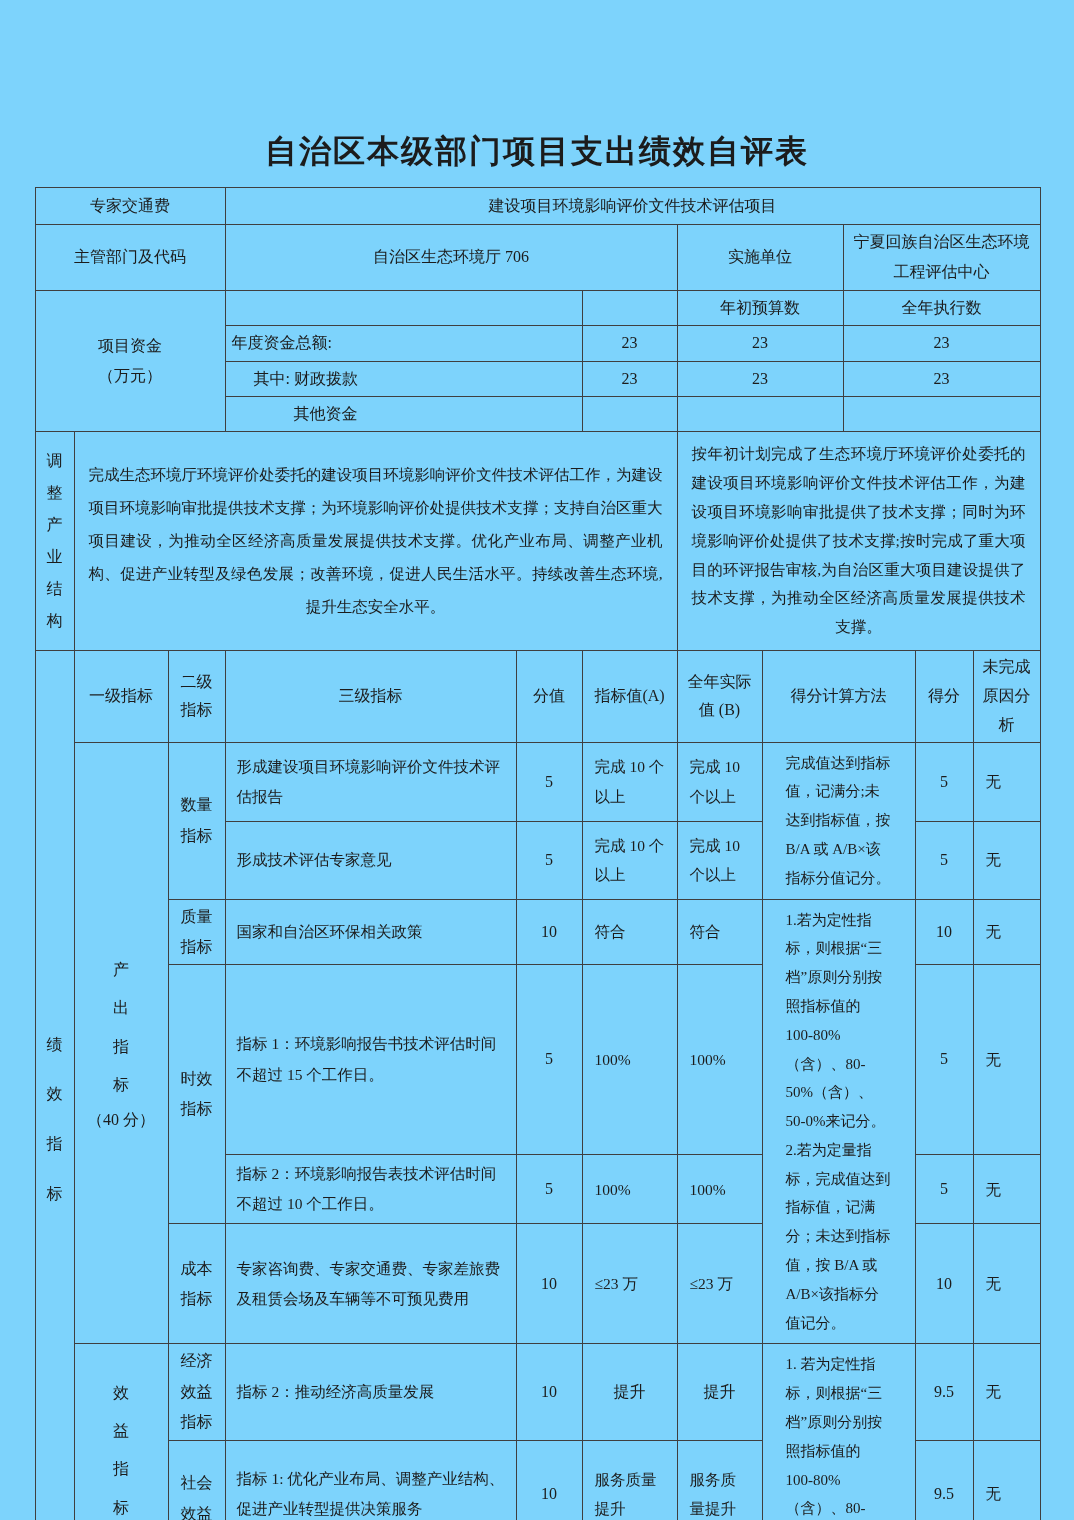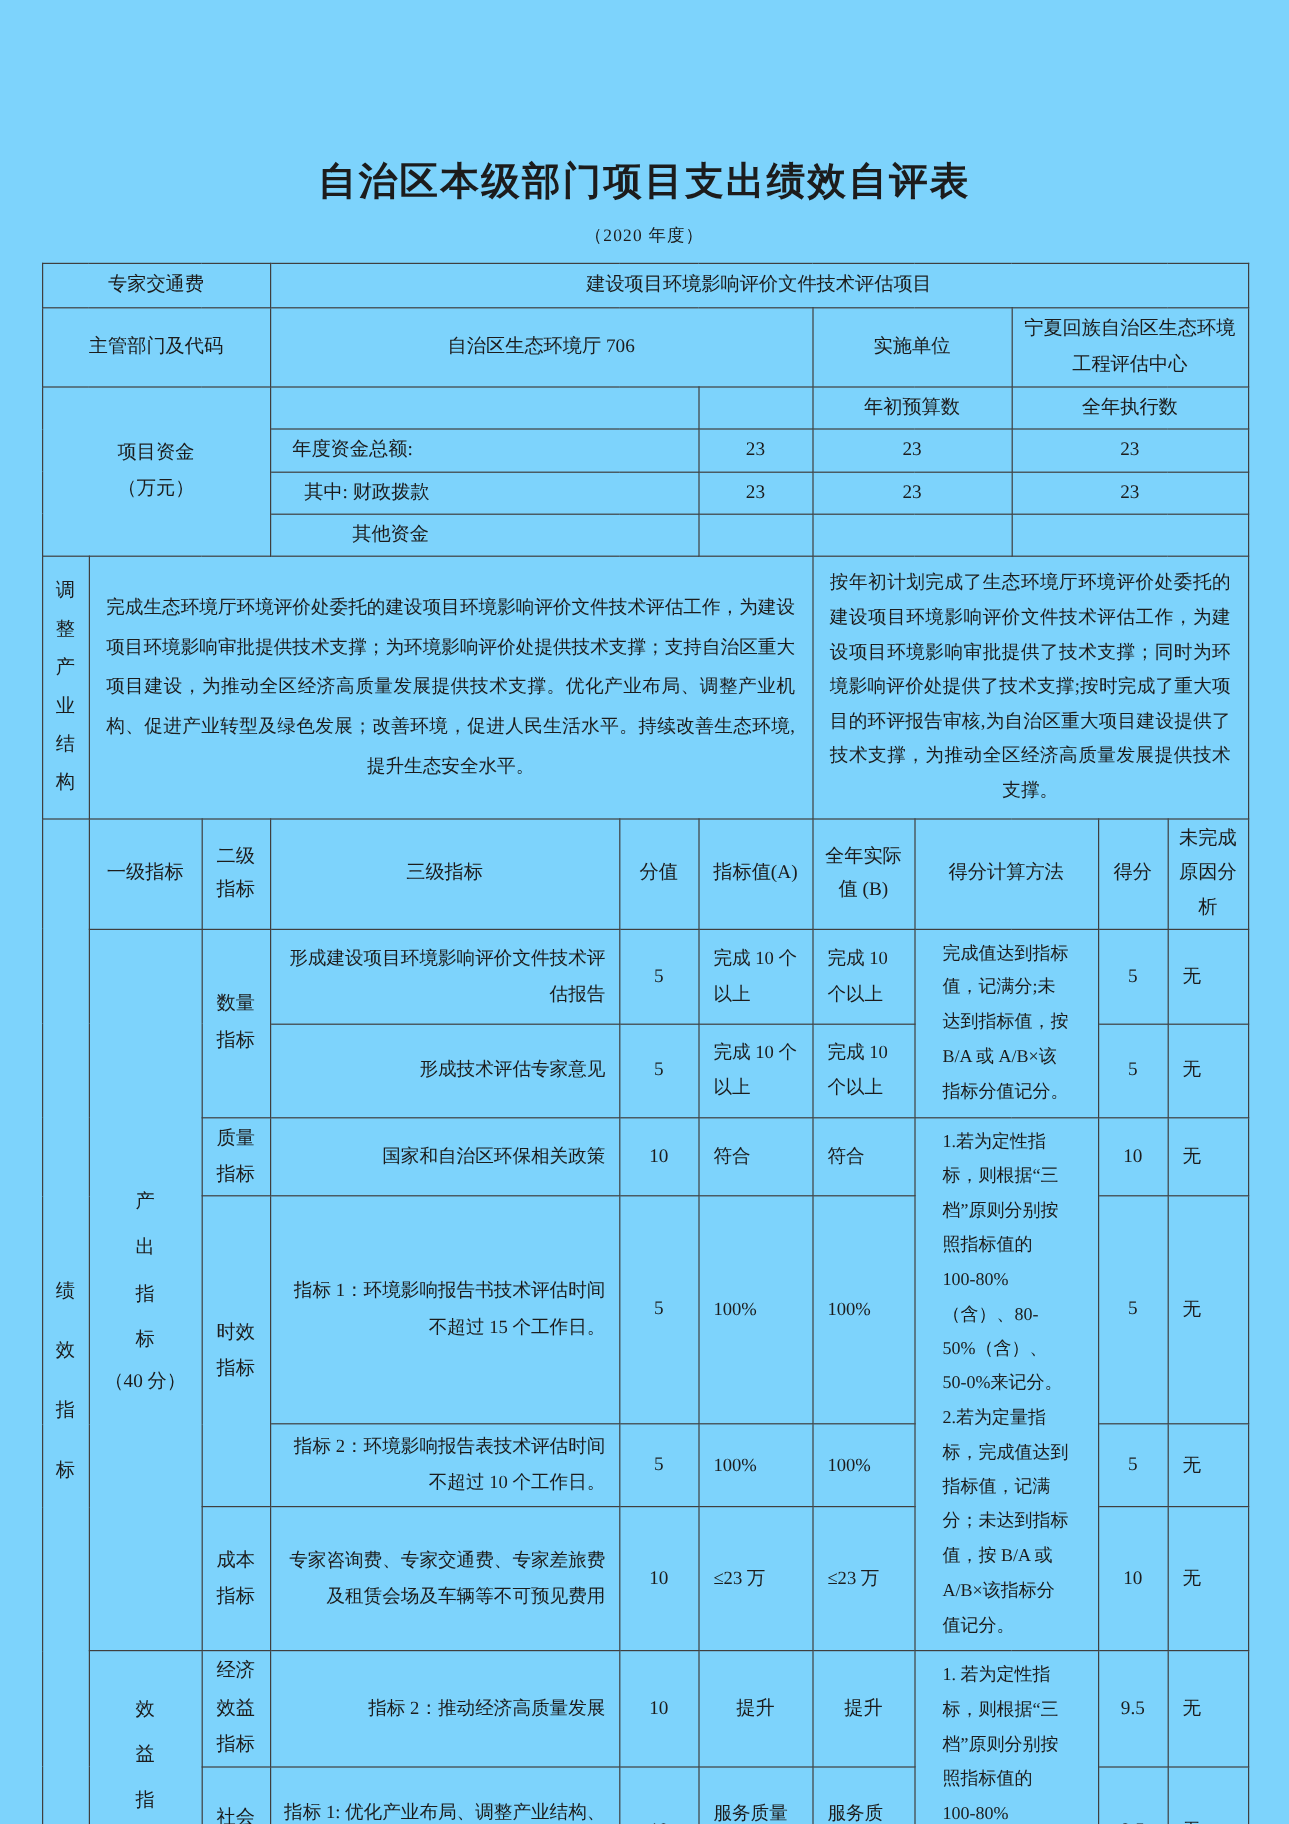--- a/index.html
+++ b/index.html
@@ -16,36 +16,35 @@
   .h37{height:37px}.h58{height:58px}.h33{height:33px}.h32{height:32px}.h200{height:200px}
   .h82{height:82px}.h63{height:63px}.h60{height:60px}.h65{height:65px}.h62{height:62px}
   .h120{height:120px}.h90{height:90px}.h67{height:67px}.h36{height:36px}
   
   .vstack{display:inline-block;width:1.15em;word-break:break-all;text-align:center;}
   .lh20{line-height:2.0}.lh24{line-height:2.4}.lh31{line-height:3.1}
   .goal-cell{padding:8px 14px;font-size:15.5px;text-align:justify;text-align-last:center;vertical-align:middle;}
   .goal-l{line-height:2.12;}
   .goal-r{line-height:1.86;}
   .fund-name{text-align:left;}
-  .ind1{padding-left:18px;}
+  .ind1{padding-left:6px;}
   .ind2{padding-left:28px;}
   .ind3{padding-left:68px;margin-left:12px;}
-  .l3cell{text-align:right;padding:4px 11px;line-height:1.95;font-size:15.5px;}
+  .l3cell{text-align:left;padding:4px 11px;line-height:1.95;font-size:15.5px;}
   .valcell{text-align:left;padding:4px 12px;line-height:1.9;font-size:15.5px;}
   .methodcell{text-align:left;padding:6px 23px;line-height:1.92;font-size:15px;}
   .hdrcell{line-height:1.8;}
 </style>
 </head>
 <body>
 
 <div class="page">
   <div class="sheet">
 
     <h1 class="doc-title">自治区本级部门项目支出绩效自评表</h1>
-    <div class="doc-subtitle">（2020 年度）</div>
 
     <table class="main">
       <colgroup>
         <col style="width:39px">
           <col style="width:94px">
           <col style="width:57px">
           <col style="width:291px">
         <col style="width:66px">
           <col style="width:95px">
           <col style="width:85px">

